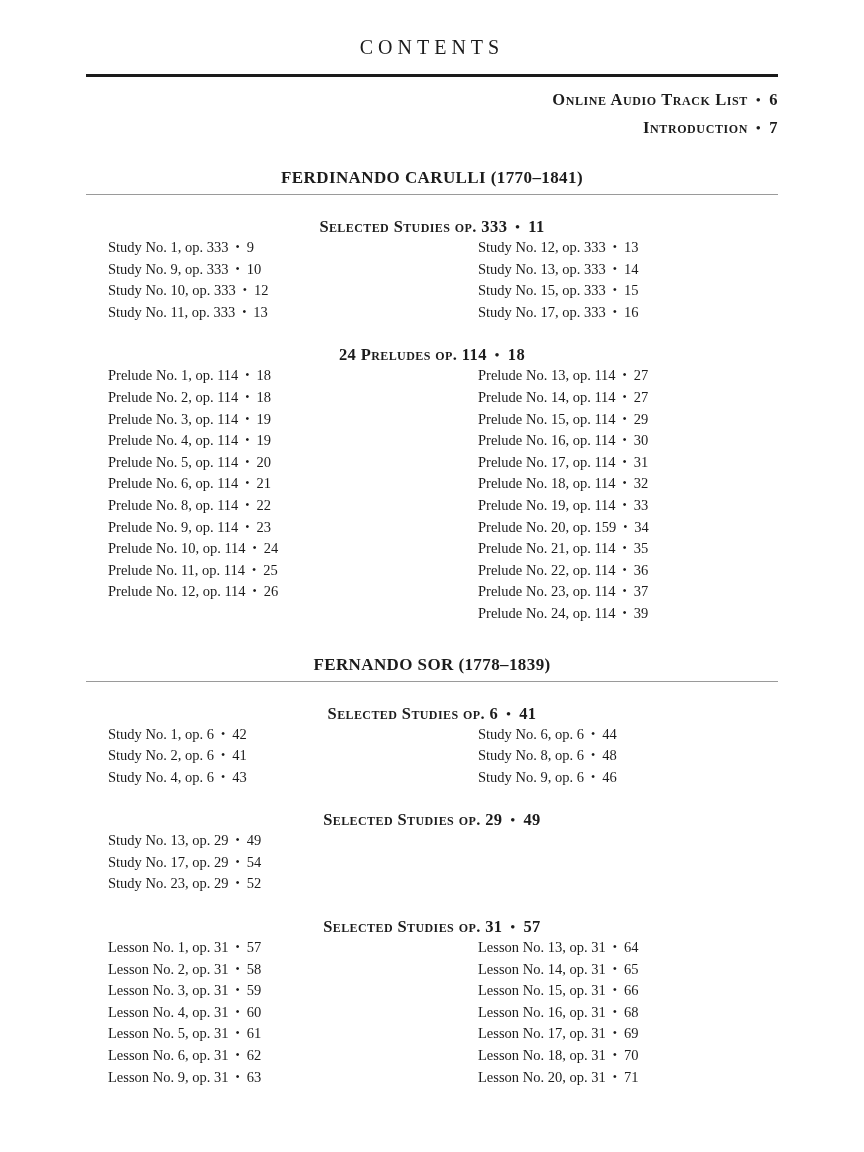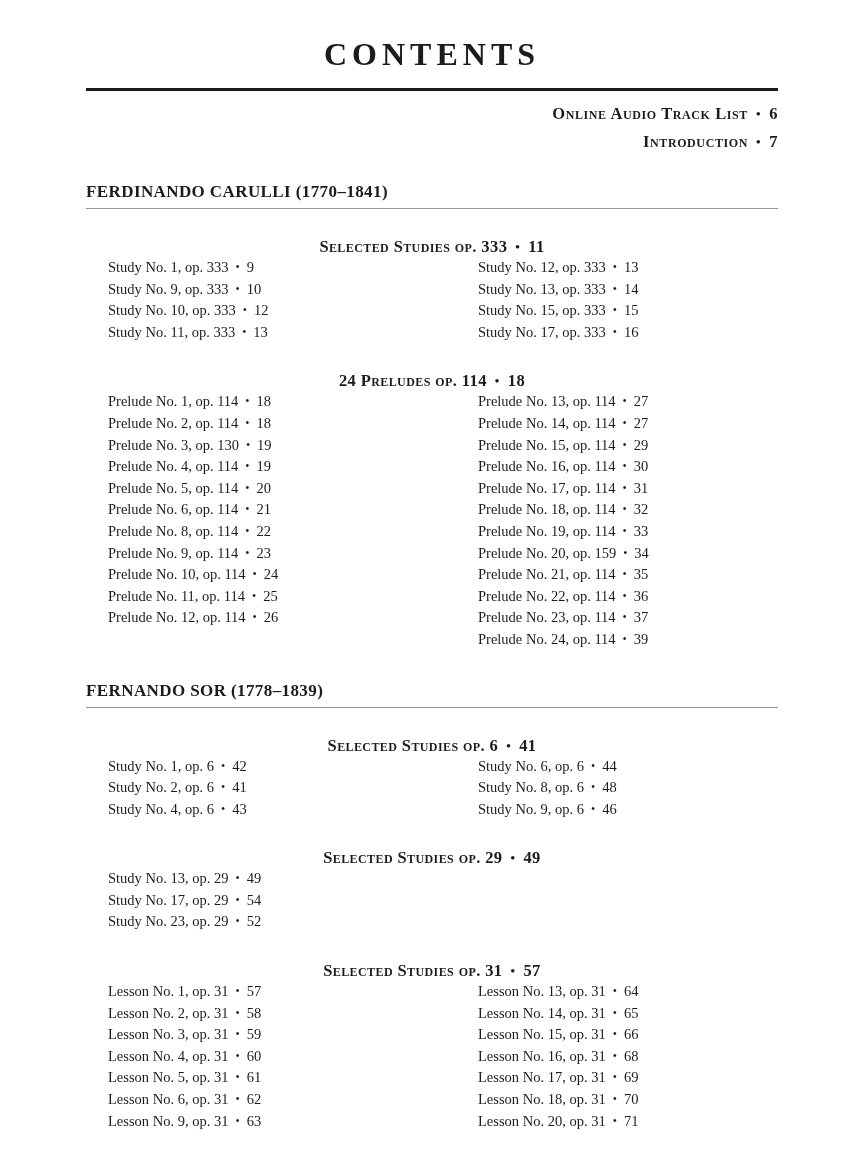--- a/index.html
+++ b/index.html
@@ -8,22 +8,22 @@
     width: 864px;
     height: 1152px;
     font-family: "Liberation Serif", serif;
     color: #1c1c1c;
     overflow: hidden;
   }
   .page { padding: 36px 86px 0 86px; }
 
   h1.title {
     text-align: center;
-    font-size: 32px;
-    font-weight: 700;
+    font-size: 20px;
+    font-weight: 400;
     letter-spacing: 5px;
     color: #1c1c1c;
   }
   .rule-thick {
     height: 3px;
     background: #1a1a1a;
     margin-top: 15px;
   }
 
   .fm-line {
@@ -31,35 +31,36 @@
     font-variant: small-caps;
     font-weight: bold;
     font-size: 16.5px;
     letter-spacing: 0.6px;
     margin-top: 13px;
   }
   .fm-line + .fm-line { margin-top: 8px; }
 
   .composer-section { margin-top: 30px; }
   h2.composer {
+    text-align: center;
     font-size: 17px;
     font-weight: bold;
     letter-spacing: 0.4px;
   }
   .rule-thin {
     height: 1px;
     background: #9a9a9a;
     margin-top: 6px;
   }
 
   h3.subheading {
     text-align: center;
     font-size: 16.5px;
     font-weight: bold;
-    margin-top: 28px;
+    margin-top: 22px;
     letter-spacing: 0.4px;
   }
   .sc { font-variant: small-caps; }
 
   .cols {
     display: flex;
     font-size: 14.5px;
   }
   .col { width: 50%; }
   .col.left  { padding-left: 22px; }
@@ -100,21 +101,21 @@
             <div class="entry"><span>Study No. 13, op. 333</span><span class="bullet">•</span><span class="entry-page">14</span></div>
             <div class="entry"><span>Study No. 15, op. 333</span><span class="bullet">•</span><span class="entry-page">15</span></div>
             <div class="entry"><span>Study No. 17, op. 333</span><span class="bullet">•</span><span class="entry-page">16</span></div>
           </div>
         </div>
         <h3 class="subheading"><span class="sc">24 Preludes op. 114</span><span class="bullet">•</span><span class="entry-page">18</span></h3>
         <div class="cols">
           <div class="col left">
             <div class="entry"><span>Prelude No. 1, op. 114</span><span class="bullet">•</span><span class="entry-page">18</span></div>
             <div class="entry"><span>Prelude No. 2, op. 114</span><span class="bullet">•</span><span class="entry-page">18</span></div>
-            <div class="entry"><span>Prelude No. 3, op. 130</span><span class="bullet">•</span><span class="entry-page">19</span></div>
+            <div class="entry"><span>Prelude No. 3, op. 114</span><span class="bullet">•</span><span class="entry-page">19</span></div>
             <div class="entry"><span>Prelude No. 4, op. 114</span><span class="bullet">•</span><span class="entry-page">19</span></div>
             <div class="entry"><span>Prelude No. 5, op. 114</span><span class="bullet">•</span><span class="entry-page">20</span></div>
             <div class="entry"><span>Prelude No. 6, op. 114</span><span class="bullet">•</span><span class="entry-page">21</span></div>
             <div class="entry"><span>Prelude No. 8, op. 114</span><span class="bullet">•</span><span class="entry-page">22</span></div>
             <div class="entry"><span>Prelude No. 9, op. 114</span><span class="bullet">•</span><span class="entry-page">23</span></div>
             <div class="entry"><span>Prelude No. 10, op. 114</span><span class="bullet">•</span><span class="entry-page">24</span></div>
             <div class="entry"><span>Prelude No. 11, op. 114</span><span class="bullet">•</span><span class="entry-page">25</span></div>
             <div class="entry"><span>Prelude No. 12, op. 114</span><span class="bullet">•</span><span class="entry-page">26</span></div>
           </div>
           <div class="col right">

